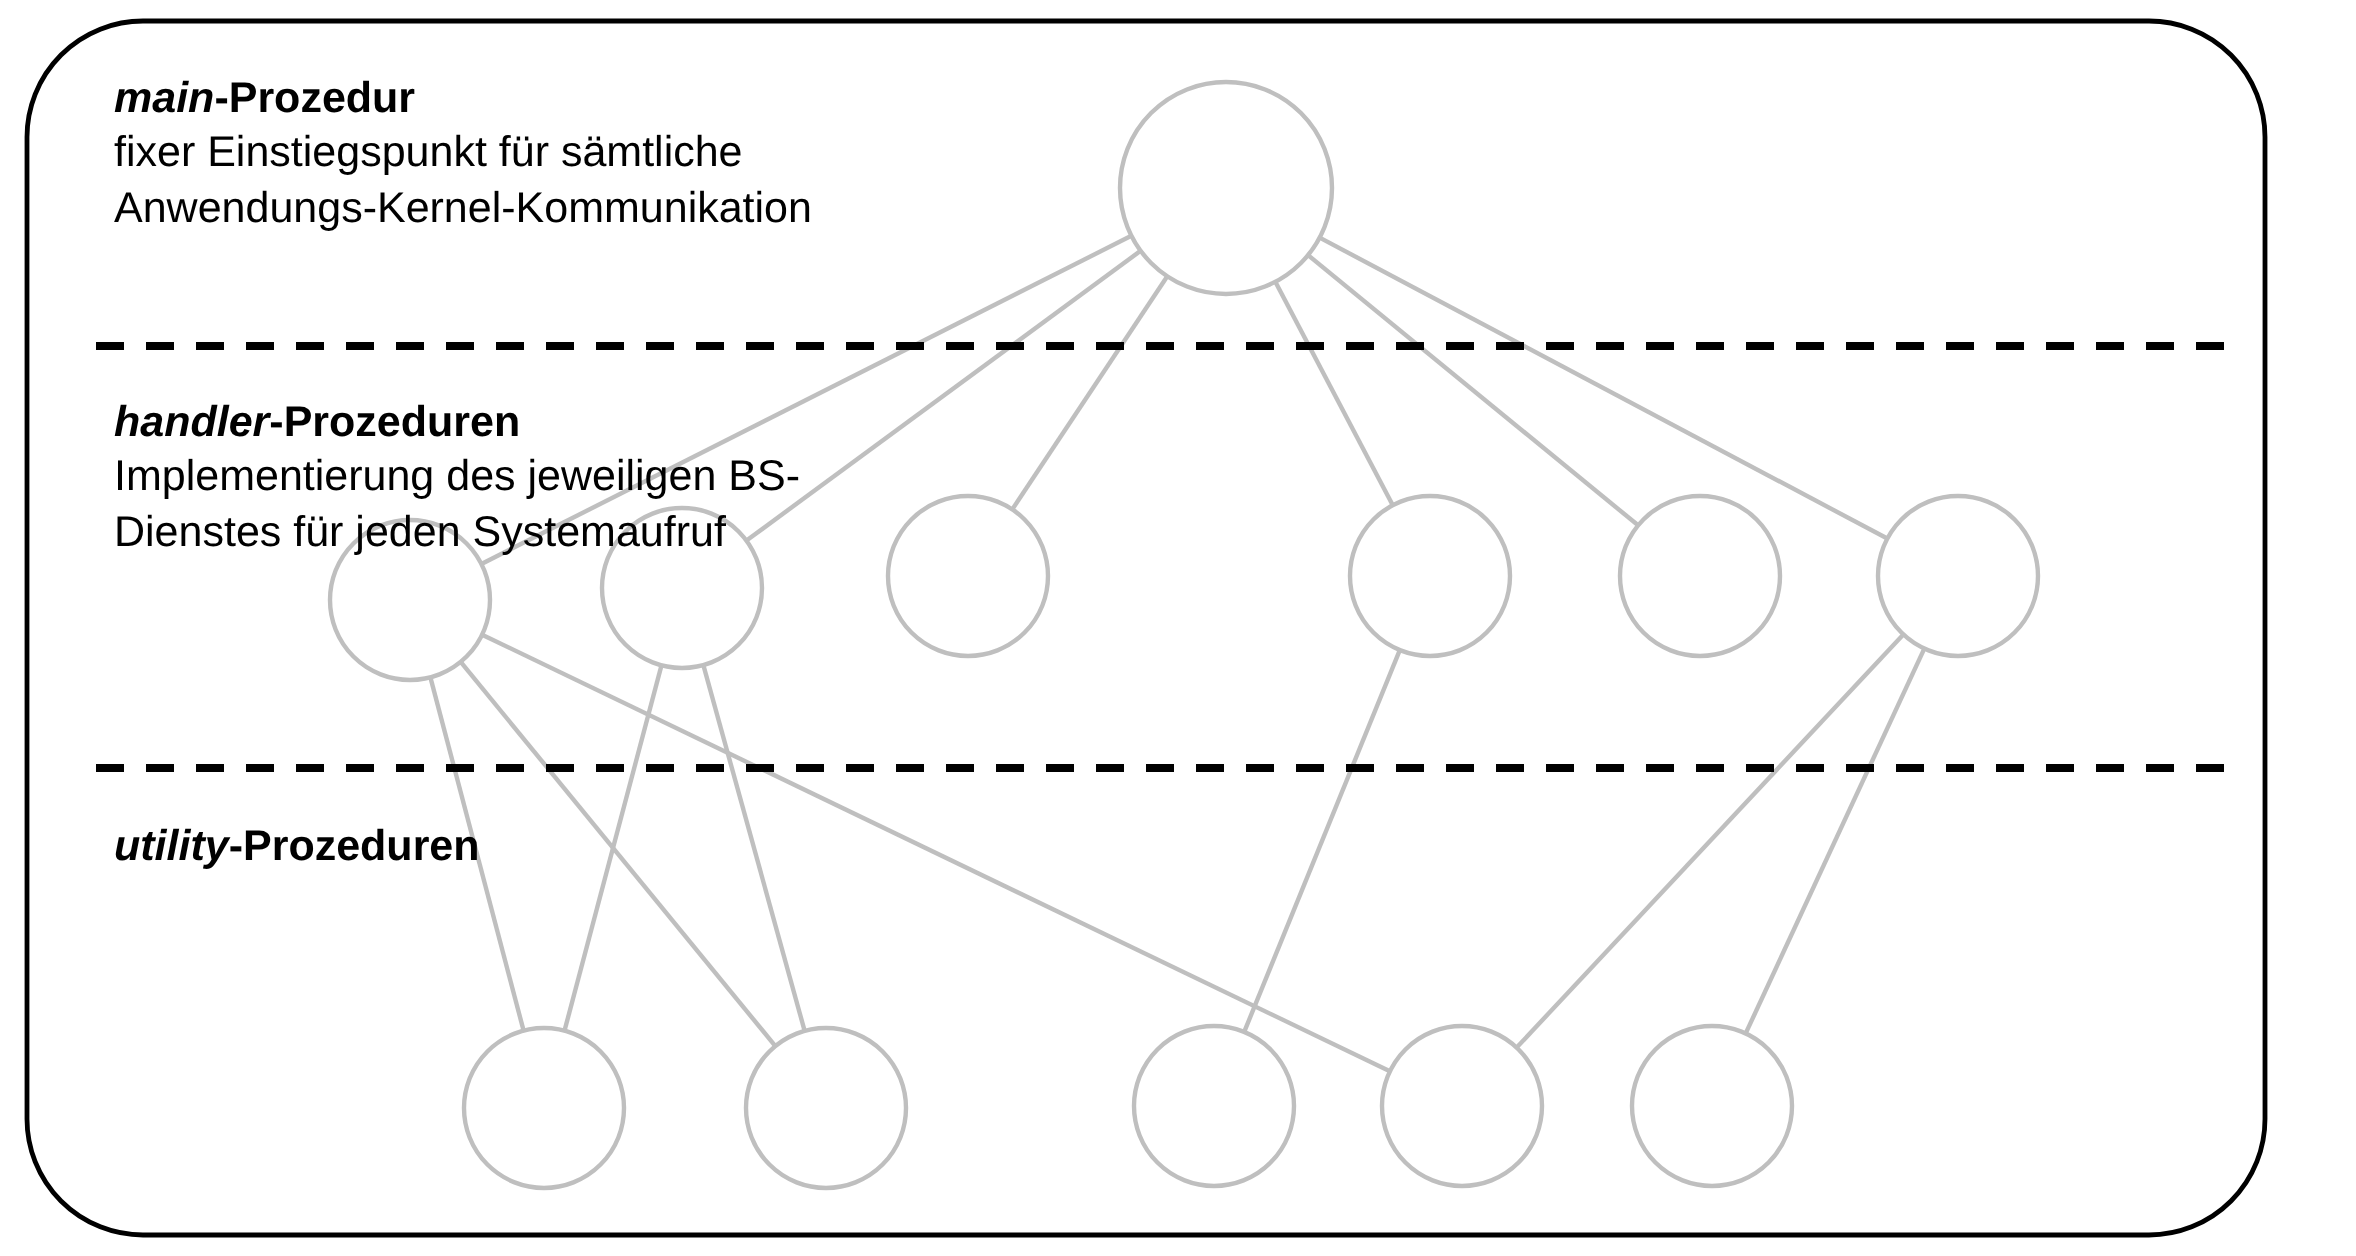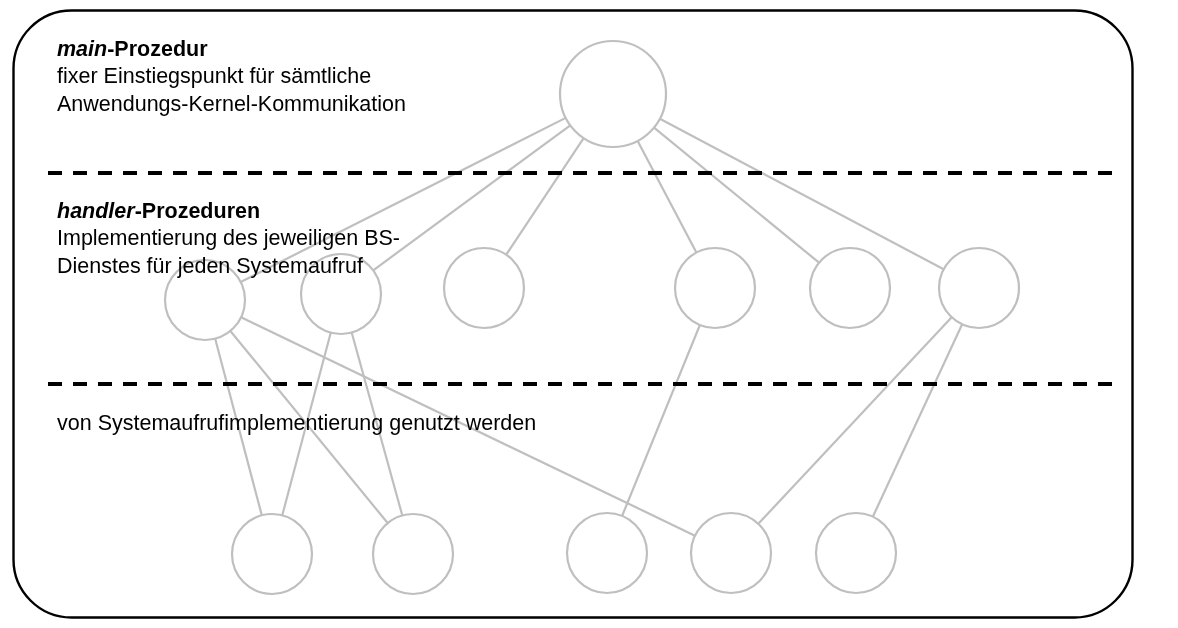--- a/index.html
+++ b/index.html
@@ -112,17 +112,19 @@
 
     <div class="section-block" id="block-main">
       <div class="section-heading">
         <span class="term">main</span><span>-Prozedur</span>
       </div>
       <div class="section-body">fixer Einstiegspunkt für sämtliche</div>
       <div class="section-body">Anwendungs-Kernel-Kommunikation</div>
     </div>
 
     <div class="section-block" id="block-utility">
-      <div class="section-body">von Systemaufrufimplementierung genutzt werden</div>
+      <div class="section-heading">
+        <span class="term">utility</span><span>-Prozeduren</span>
+      </div>
     </div>
 
   </div>
 </div>
 
 </body></html>

